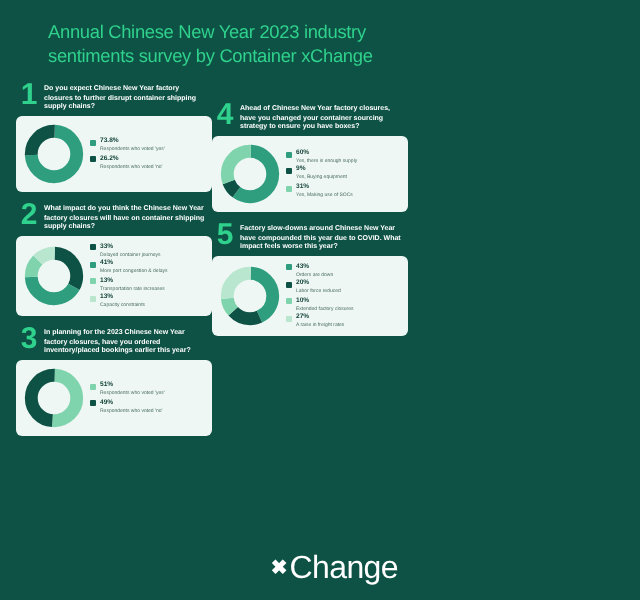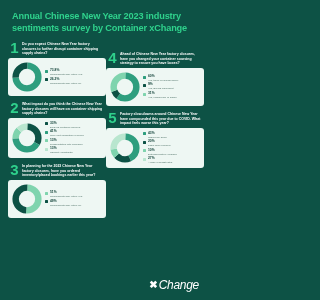--- a/index.html
+++ b/index.html
@@ -9,23 +9,24 @@
     font-family:"Liberation Sans", sans-serif;
     color:#ffffff;
     position:relative;
   }
   .poster { width:212px; height:300px; position:relative; padding:0; }
 
   .title {
     padding:11px 12px 0 12px;
     font-size:9.2px;
     line-height:11.6px;
-    font-weight:bold;
+    font-weight:normal;
     color:#2fd18c;
     letter-spacing:-0.15px;
+    margin-left:12px;
   }
 
   .columns {
     display:flex;
     gap:0px;
     padding:7px 8px 0 8px;
   }
   .col { width:98px; display:flex; flex-direction:column; }
   .col-right { padding-top:10px; }
 
@@ -73,21 +74,21 @@
     position:absolute;
     bottom:0; left:0; right:0;
     height:30px;
     display:flex;
     align-items:center;
     justify-content:flex-end;
     padding-right:13px;
   }
   .logo { display:flex; align-items:center; gap:1px; }
   .logo-x { font-size:10px; font-weight:bold; color:#ffffff; line-height:10px; }
-  .logo-word { font-size:12px; color:#ffffff; line-height:10px; letter-spacing:-0.3px;font-style:italic; }
+  .logo-word { font-size:16px; color:#ffffff; line-height:10px; letter-spacing:-0.3px; }
 </style>
 </head>
 <body>
 
 <div class="poster">
 
   <div class="title">Annual Chinese New Year 2023 industry sentiments survey by Container xChange</div>
 
   <div class="columns">
 

